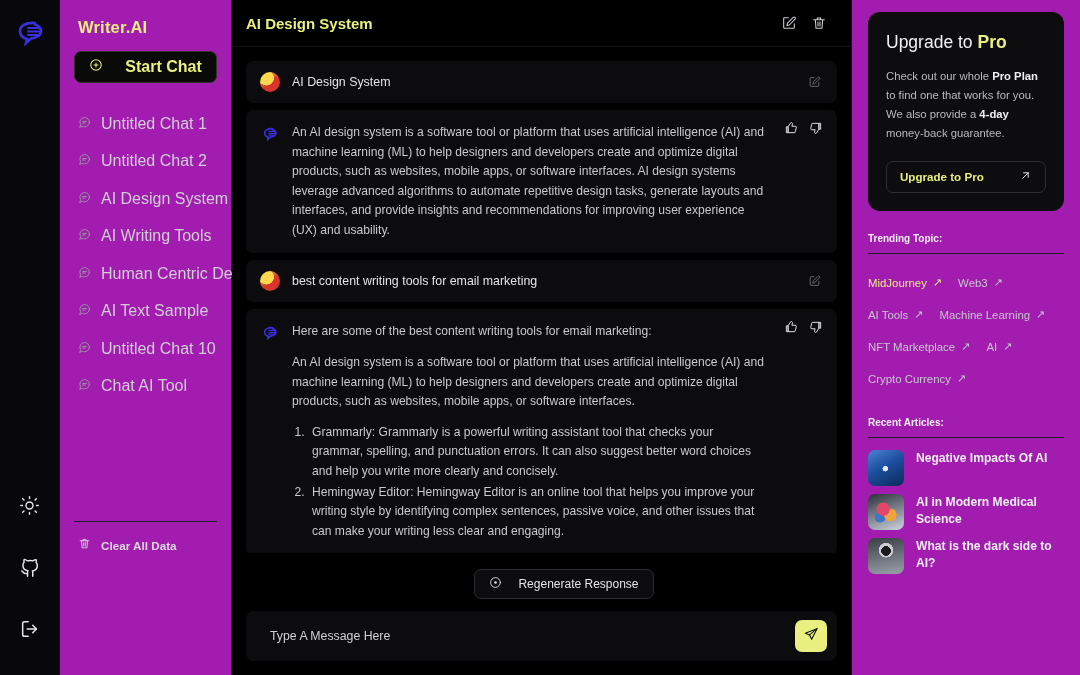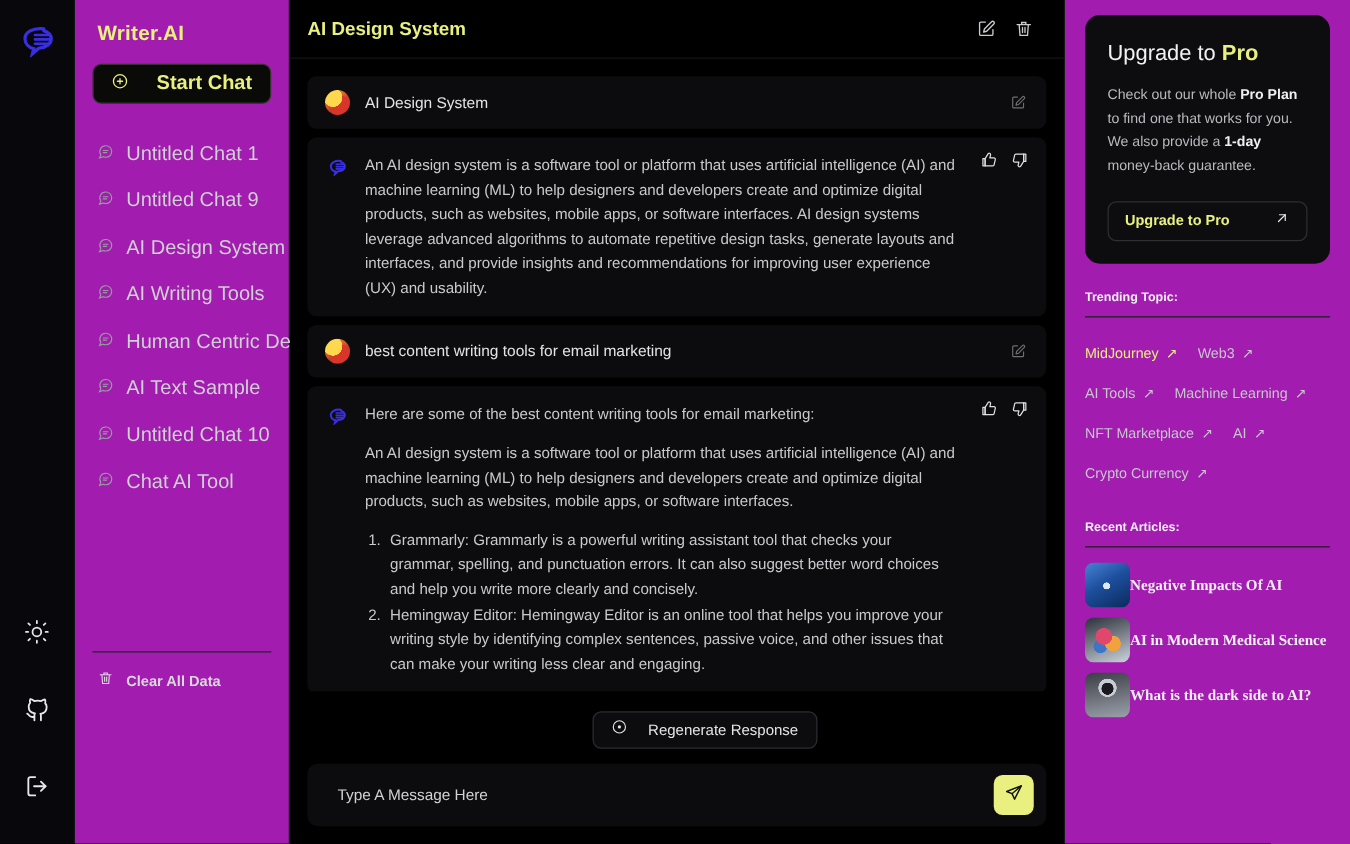--- a/index.html
+++ b/index.html
@@ -177,21 +177,21 @@
   .tags { display: flex; flex-wrap: wrap; padding-top: 13px; row-gap: 0; }
   .tag {
     display: flex; align-items: center; gap: 6px;
     color: #c6c6cc; font-size: 11.4px; cursor: pointer;
     margin-right: 16px; height: 32px;
   }
   .tag.hl { color: #e9f07f; }
   .tag .arr { font-size: 11px; color: inherit; }
 
   .articles { padding-top: 12px; display: flex; flex-direction: column; gap: 8px; }
-  .article { display: flex; align-items: center; cursor: pointer; font-family: Liberation Serif, serif; }
+  .article { display: flex; align-items: flex-start; gap: 12px; cursor: pointer; }
   .thumb { width: 36px; height: 36px; border-radius: 7px; flex: 0 0 36px; }
   .thumb-1 {
     background:
       radial-gradient(circle at 48% 52%, #dfe9f5 0 10%, transparent 11%),
       linear-gradient(150deg, #4a82d6 0%, #1d4f9e 45%, #0b2a5c 100%);
   }
   .thumb-2 {
     background:
       radial-gradient(circle at 42% 42%, #e0476a 0 22%, transparent 23%),
       radial-gradient(circle at 62% 58%, #f0a23c 0 20%, transparent 21%),
@@ -266,21 +266,21 @@
         </span>
         <span class="lbl">Untitled Chat 1</span>
       </div>
       <div class="chat-item">
         <span>
           <svg width="13" height="13" viewBox="0 0 24 24" fill="none" stroke="#9a9aa2" stroke-width="1.7" stroke-linecap="round">
             <path d="M21 11.5a8.4 8.4 0 0 1-9 8.4 9.4 9.4 0 0 1-3.8-.8L3 21l1.9-4.9A8.4 8.4 0 0 1 12 3a8.4 8.4 0 0 1 9 8.5z"></path>
             <path d="M8.5 10h7M8.5 13h5"></path>
           </svg>
         </span>
-        <span class="lbl">Untitled Chat 9</span>
+        <span class="lbl">Untitled Chat 2</span>
       </div>
       <div class="chat-item">
         <span>
           <svg width="13" height="13" viewBox="0 0 24 24" fill="none" stroke="#9a9aa2" stroke-width="1.7" stroke-linecap="round">
             <path d="M21 11.5a8.4 8.4 0 0 1-9 8.4 9.4 9.4 0 0 1-3.8-.8L3 21l1.9-4.9A8.4 8.4 0 0 1 12 3a8.4 8.4 0 0 1 9 8.5z"></path>
             <path d="M8.5 10h7M8.5 13h5"></path>
           </svg>
         </span>
         <span class="lbl">AI Design System</span>
       </div>
@@ -473,21 +473,21 @@
     </div>
   </div>
 
   <div class="right">
 
     <div class="upgrade-card">
       <div class="upgrade-title">
         <span>Upgrade to </span><span class="hl">Pro</span>
       </div>
       <div class="upgrade-desc">
-        <span>Check out our whole </span><b>Pro Plan</b><span> to find one that works for you. We also provide a </span><b>1-day</b><span> money-back guarantee.</span>
+        <span>Check out our whole </span><b>Pro Plan</b><span> to find one that works for you. We also provide a </span><b>4-day</b><span> money-back guarantee.</span>
       </div>
       <div class="upgrade-btn">
         <span class="lbl">Upgrade to Pro</span>
         <span class="arr">
           <svg width="13" height="13" viewBox="0 0 24 24" fill="none" stroke="currentColor" stroke-width="1.8" stroke-linecap="round" stroke-linejoin="round">
             <path d="M7 17L17 7"></path>
               <path d="M8.5 7H17v8.5"></path>
           </svg>
         </span>
       </div>

